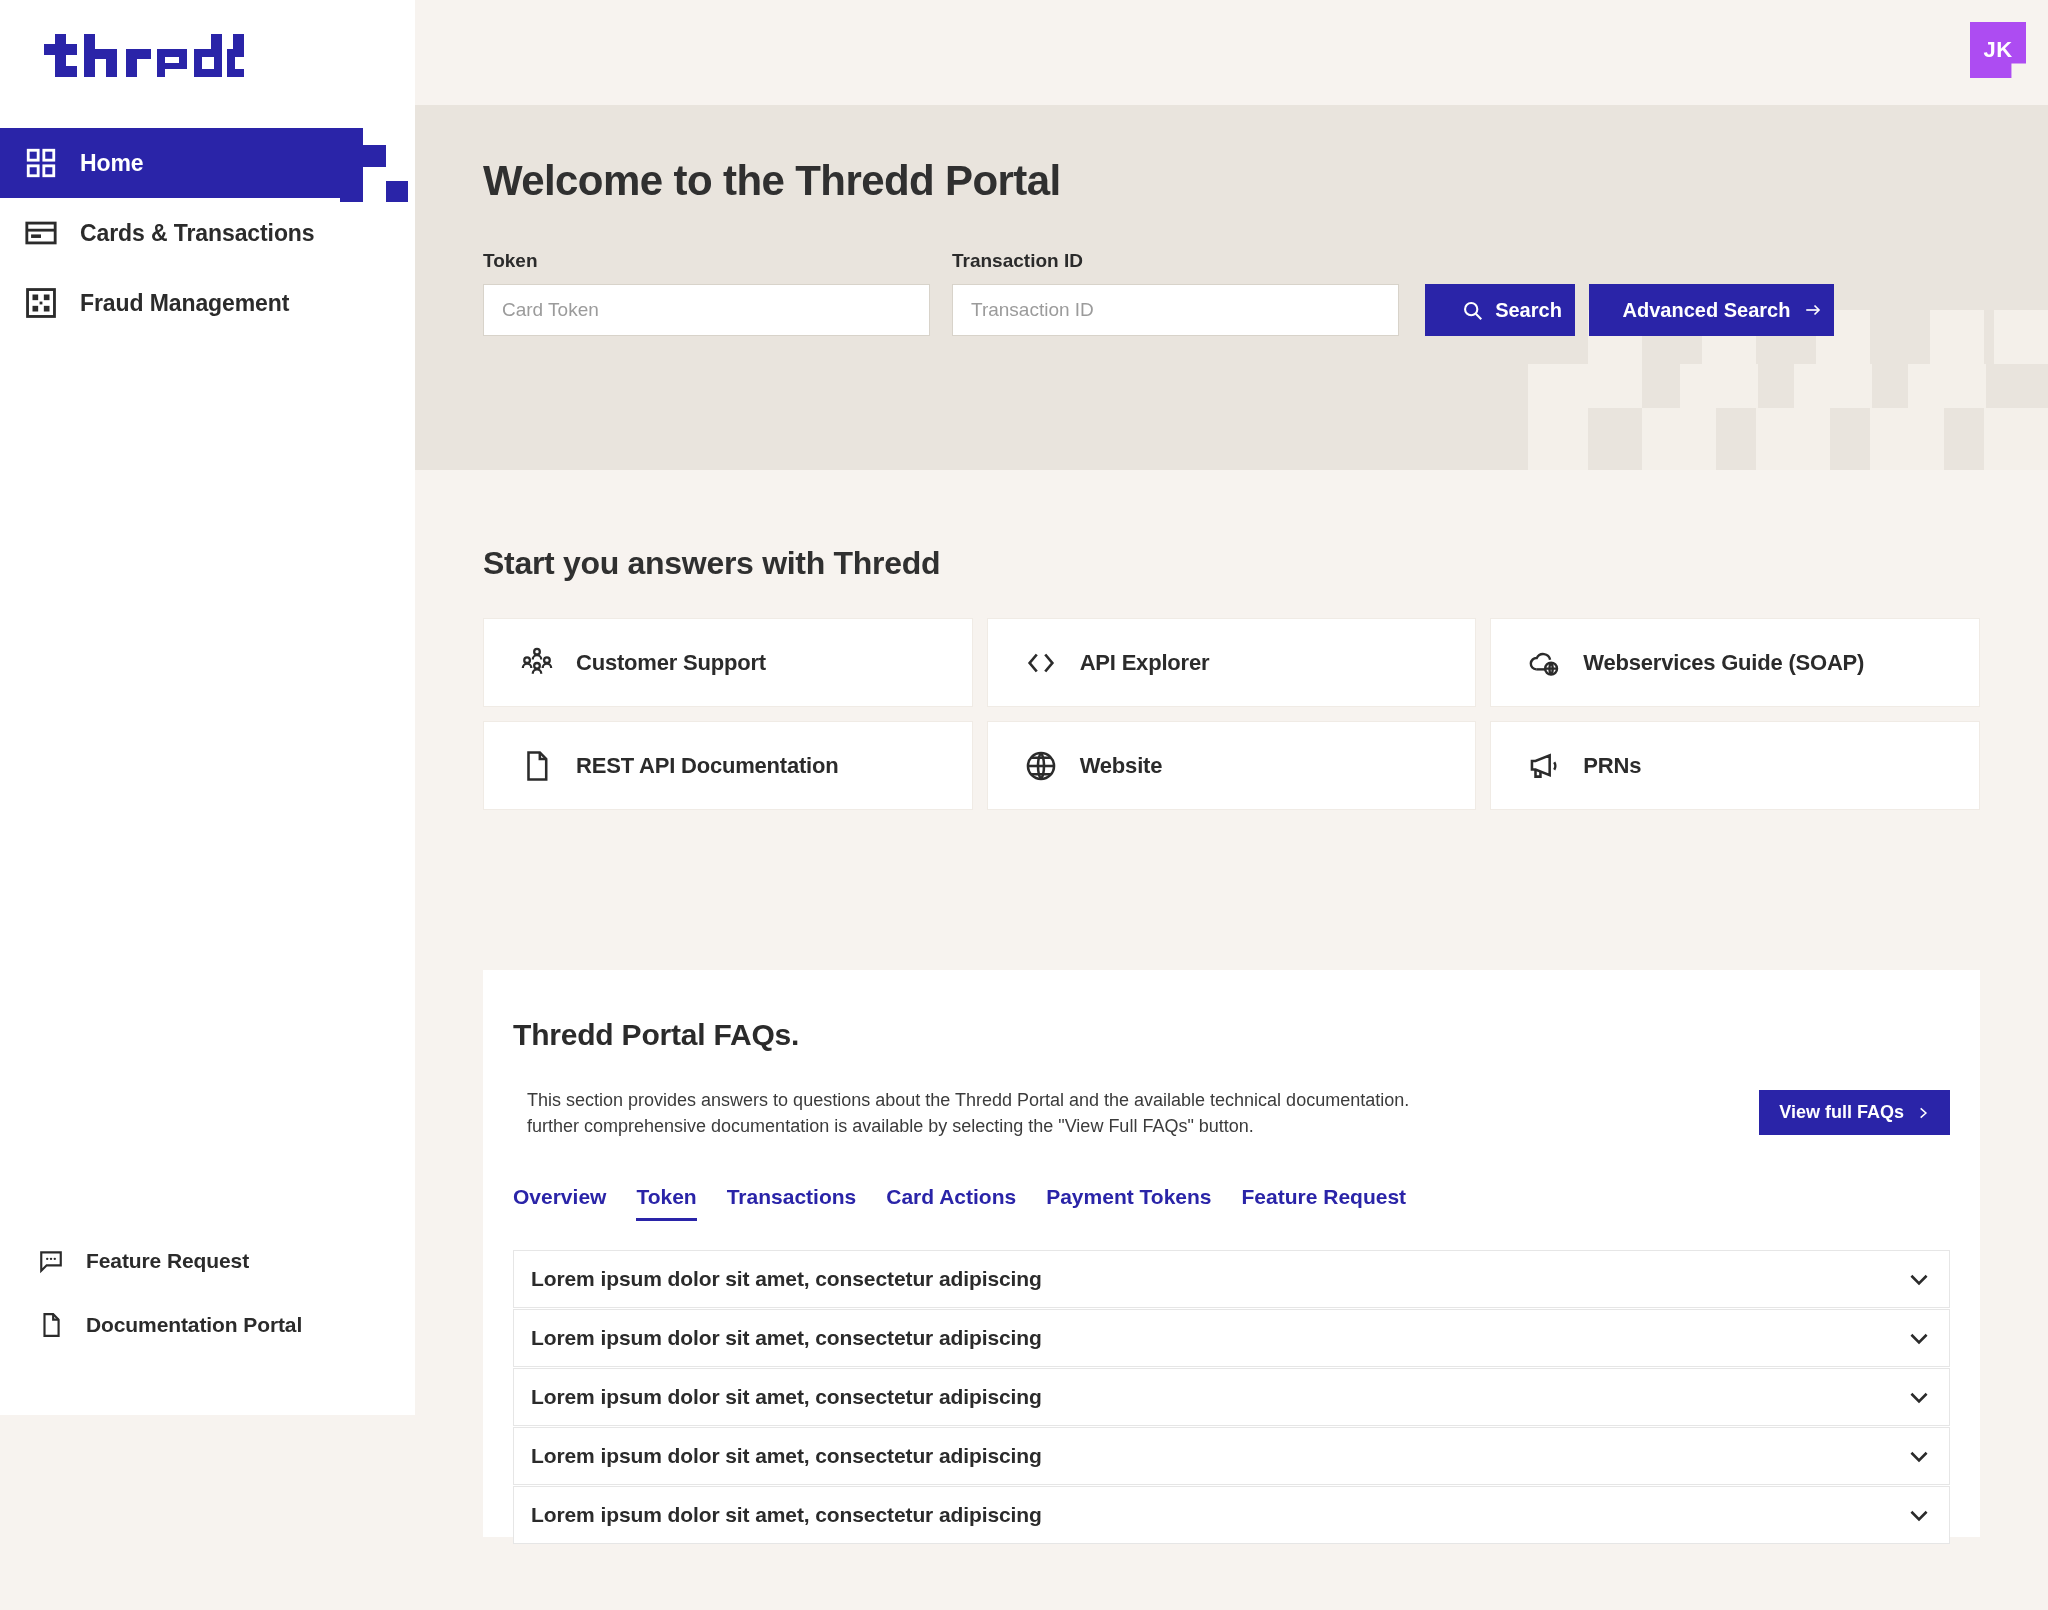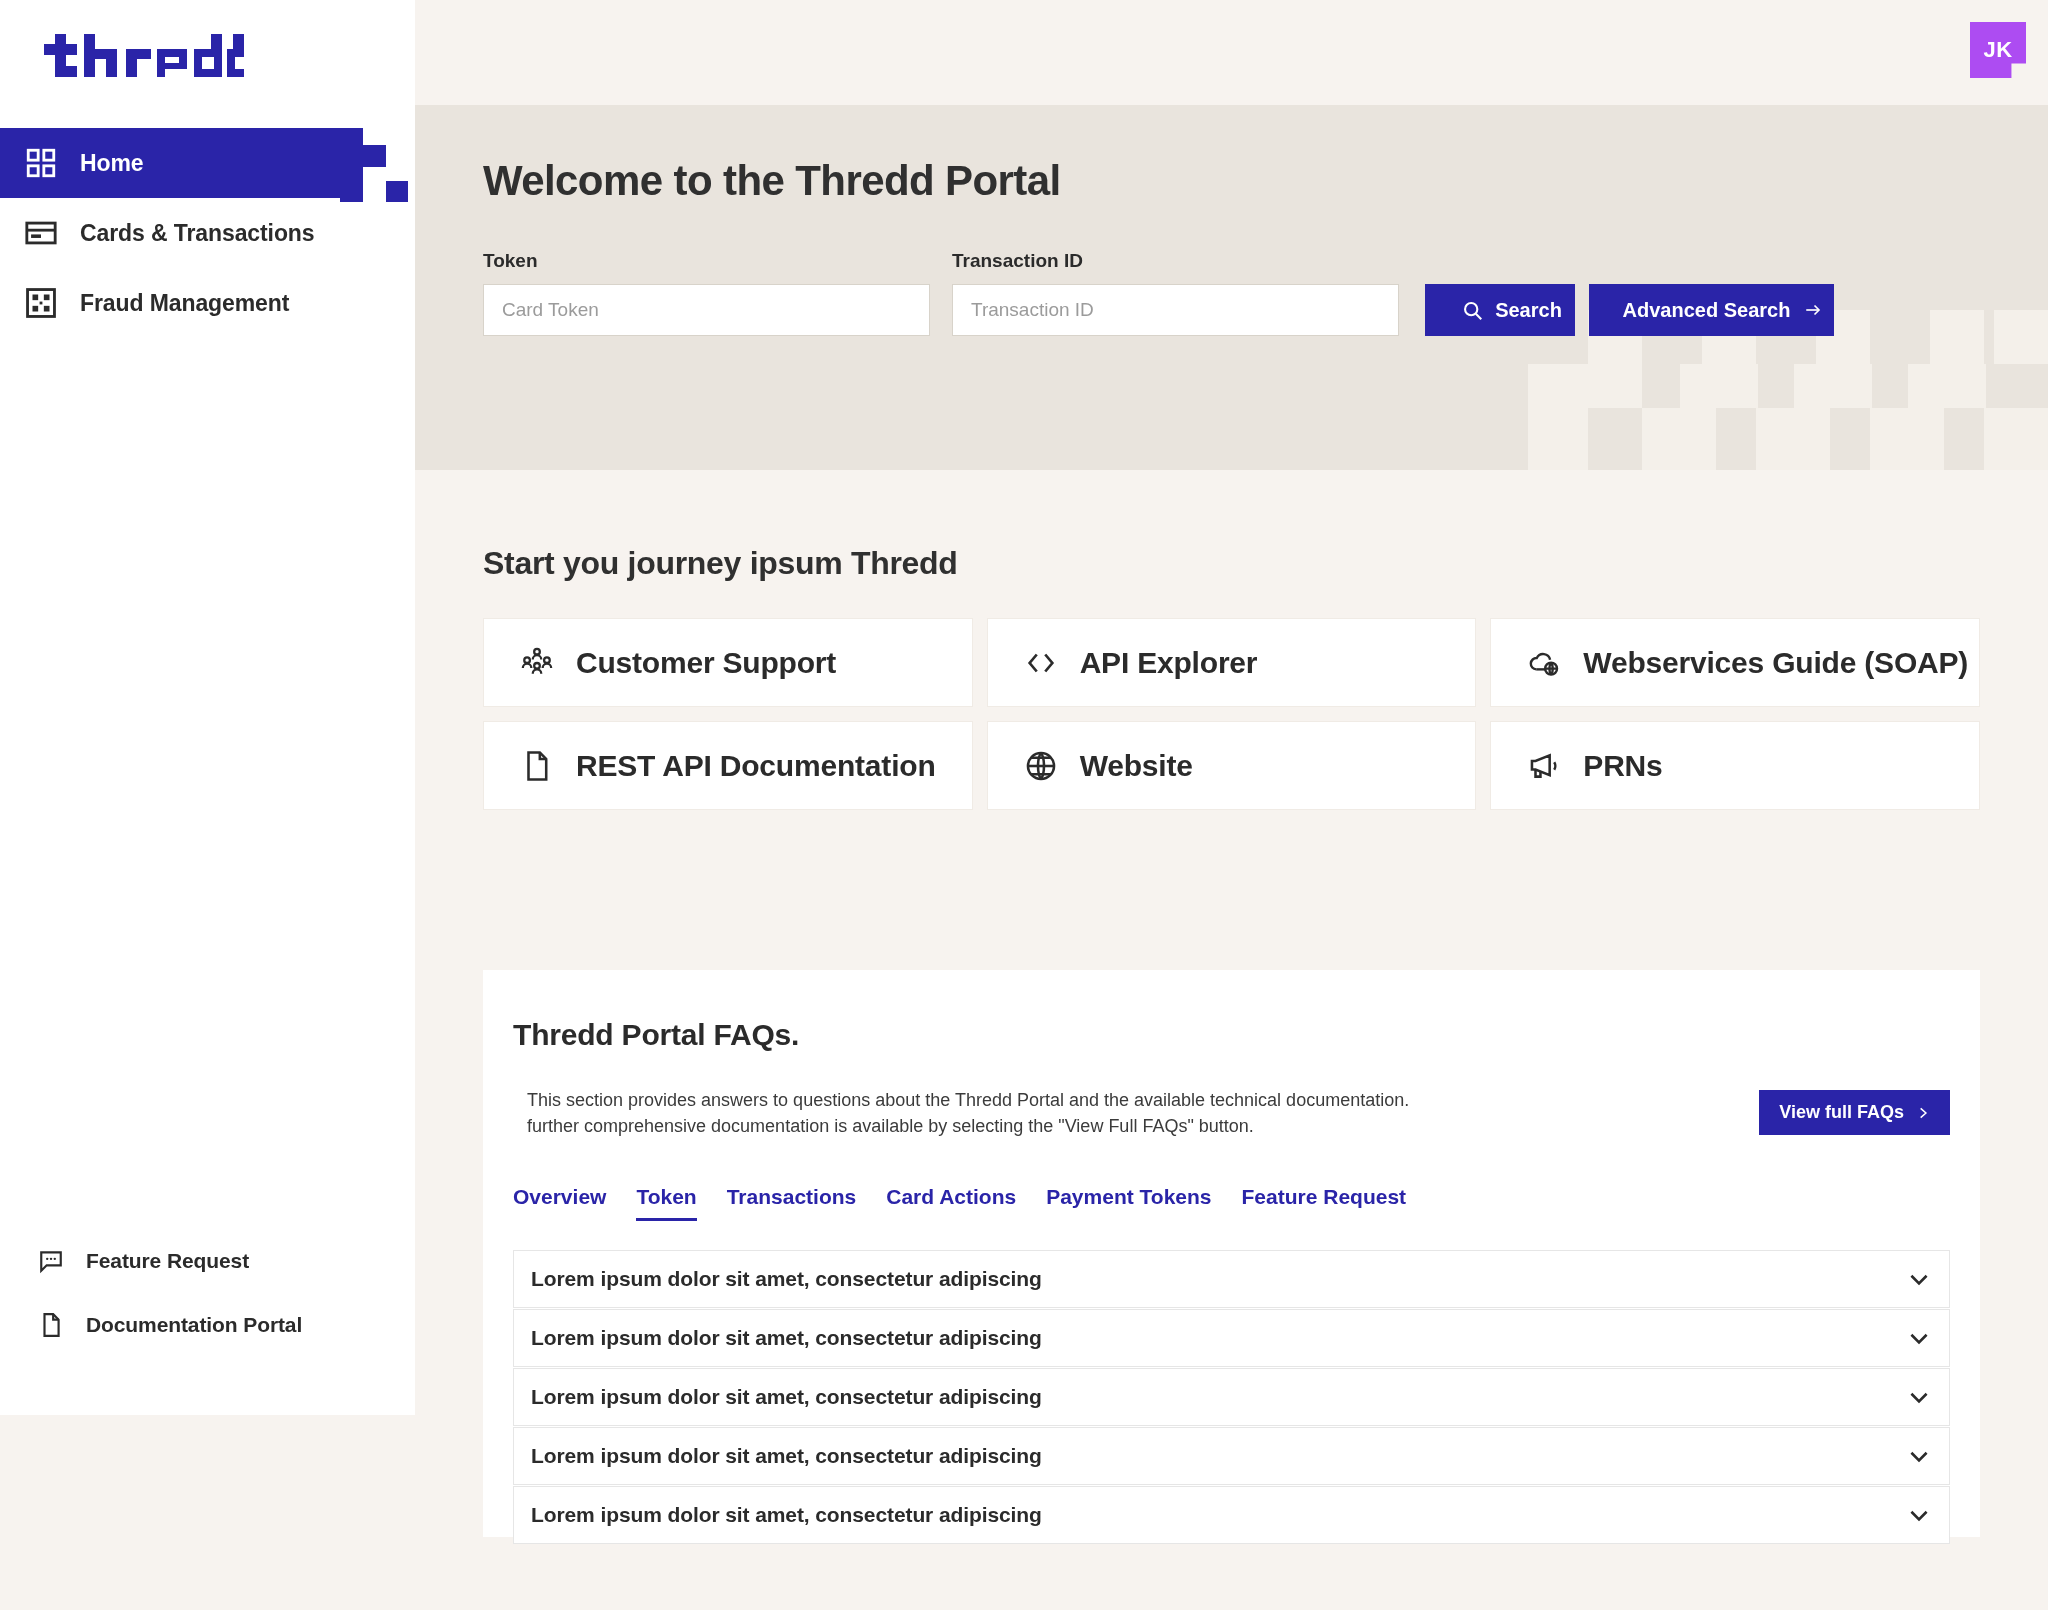--- a/index.html
+++ b/index.html
@@ -118,21 +118,21 @@
     gap: 14px 14px;
   }
   .jcard {
     background: #ffffff; height: 89px;
     display: flex; align-items: center; gap: 22px;
     padding-left: 36px; cursor: pointer;
     border: 1px solid #f0ebe5;
   }
   .jcard .jico { width: 34px; height: 34px; flex: 0 0 34px; display:block; }
   .jcard .jlabel {
-    font-size: 30px; font-weight: 700; color: #2b2b2b; letter-spacing: -0.2px;
+    font-size: 22px; font-weight: 700; color: #2b2b2b; letter-spacing: -0.2px;
     white-space: nowrap;
   }
 
   
   .faq {
     position: absolute; left: 68px; top: 938px;
     width: 1497px; height: 567px;
     background: #ffffff;
     margin-top: 32px;
   }
@@ -319,21 +319,21 @@
         <button class="btn btn-adv">
           <span>Advanced Search</span>
           <svg width="22" height="18" viewBox="0 0 24 24" fill="none" stroke="#ffffff" stroke-width="2.2">
             <line x1="3" y1="12" x2="20" y2="12"></line>
               <polyline points="14,6 20,12 14,18"></polyline>
           </svg>
         </button>
       </div>
     </div>
 
-    <div class="journey-title">Start you journey ipsum Thredd</div>
+    <div class="journey-title">Start you answers with Thredd</div>
 
     <div class="cards-grid">
 
       <div class="jcard">
         <svg class="jico" viewBox="0 0 24 24" fill="none" stroke="#2b2b2b" stroke-width="1.6">
           <circle cx="12" cy="4" r="2"></circle>
             <path d="M9 9.5a3 3 0 0 1 6 0"></path>
           <circle cx="5" cy="10" r="2"></circle>
             <path d="M2 15.5a3 3 0 0 1 6 0"></path>
           <circle cx="19" cy="10" r="2"></circle>

